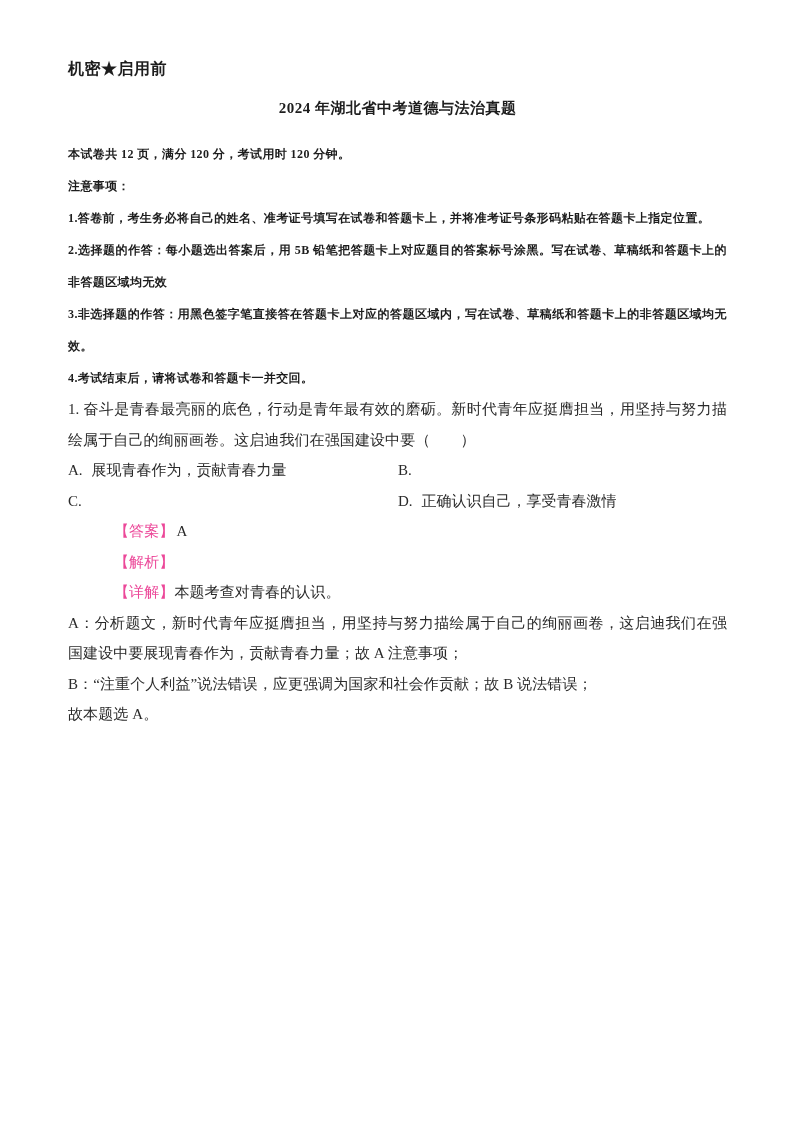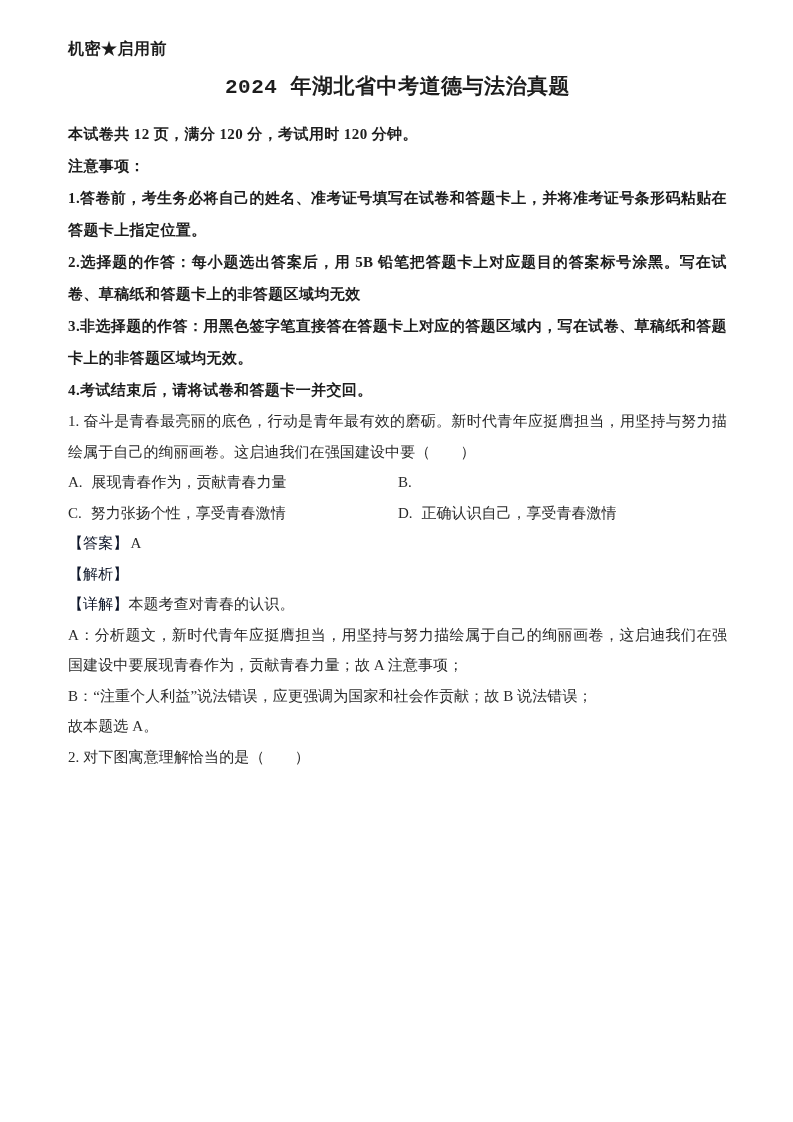--- a/index.html
+++ b/index.html
@@ -6,44 +6,43 @@
     margin: 0;
     padding: 0;
     background: #ffffff;
   }
   .page {
     position: relative;
     width: 793px;
     height: 1122px;
     background: #ffffff;
     box-sizing: border-box;
-    padding: 38px 66px 0 68px;
+    padding: 58px 66px 0 68px;
     font-family: "Liberation Serif", "DejaVu Serif", serif;
     color: #1d1d1d;
     overflow: hidden;
   }
   p { margin: 0; }
 
   .classification {
     font-size: 16px;
     font-weight: bold;
     line-height: 22px;
     letter-spacing: 0.5px;
   }
   .doc-title {
-    font-size: 21px;
+    font-size: 15px;
     font-weight: bold;
     text-align: center;
     line-height: 32px;
     margin-top: 12px;
     letter-spacing: 0.5px;
-    font-family: Liberation Mono, monospace;
   }
   .bold-para {
-    font-size: 15px;
+    font-size: 12px;
     font-weight: bold;
     line-height: 32px;
     letter-spacing: 0.4px;
     text-align: justify;
   }
   .exam-info { margin-top: 14px; }
   .body-para {
     font-size: 15px;
     line-height: 30.5px;
     color: #2a2a2a;
@@ -54,21 +53,21 @@
     font-size: 15px;
     color: #2a2a2a;
   }
   .opt-row { display: flex; }
   .opt {
     display: flex;
     line-height: 30.5px;
   }
   .opt-left { width: 330px; flex: none; }
   .opt-label { margin-right: 9px; }
-  .blue { color: #0f172a; }
+  .blue { color: #ec4899; margin-left: 46px; }
   .ans-value { margin-left: 2px; }
 </style>
 </head>
 <body>
 
 <div class="page">
 
   <p class="classification">机密★启用前</p>
 
   <p class="doc-title">2024 年湖北省中考道德与法治真题</p>
@@ -91,34 +90,32 @@
         <span class="opt-label">A.</span>
         <span>展现青春作为，贡献青春力量</span>
       </div>
       <div class="opt">
         <span class="opt-label">B.</span>
       </div>
     </div>
     <div class="opt-row">
       <div class="opt opt-left">
         <span class="opt-label">C.</span>
-        <span>努力张扬个性，享受青春激情</span>
       </div>
       <div class="opt">
         <span class="opt-label">D.</span>
         <span>正确认识自己，享受青春激情</span>
       </div>
     </div>
   </div>
 
   <p class="body-para"><span class="blue">【答案】</span><span class="ans-value">A</span></p>
 
   <p class="body-para"><span class="blue">【解析】</span></p>
 
   <p class="body-para"><span class="blue">【详解】</span><span>本题考查对青春的认识。</span></p>
 
   <p class="body-para">A：分析题文，新时代青年应挺膺担当，用坚持与努力描绘属于自己的绚丽画卷，这启迪我们在强国建设中要展现青春作为，贡献青春力量；故 A 注意事项；</p>
   <p class="body-para">B：“注重个人利益”说法错误，应更强调为国家和社会作贡献；故 B 说法错误；</p>
   <p class="body-para">故本题选 A。</p>
 
-  <p class="body-para">2. 对下图寓意理解恰当的是（　　）</p>
 
 </div>
 
 </body></html>

